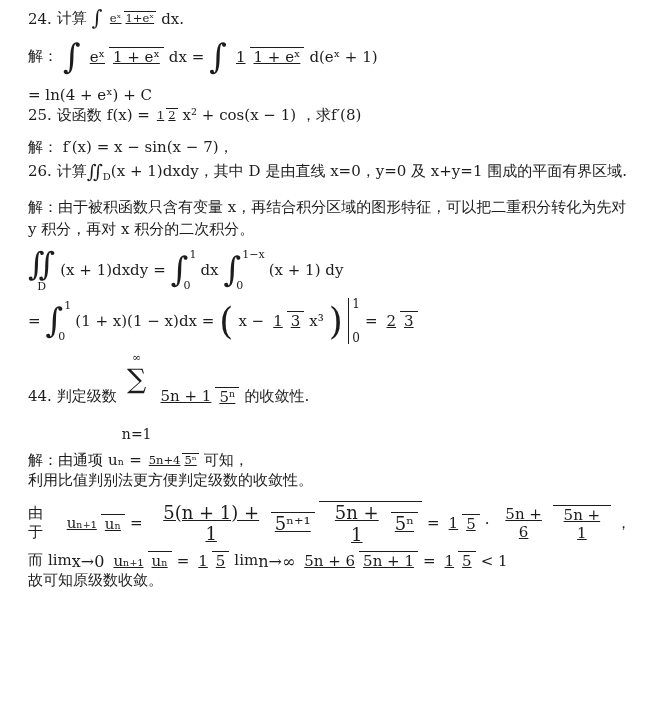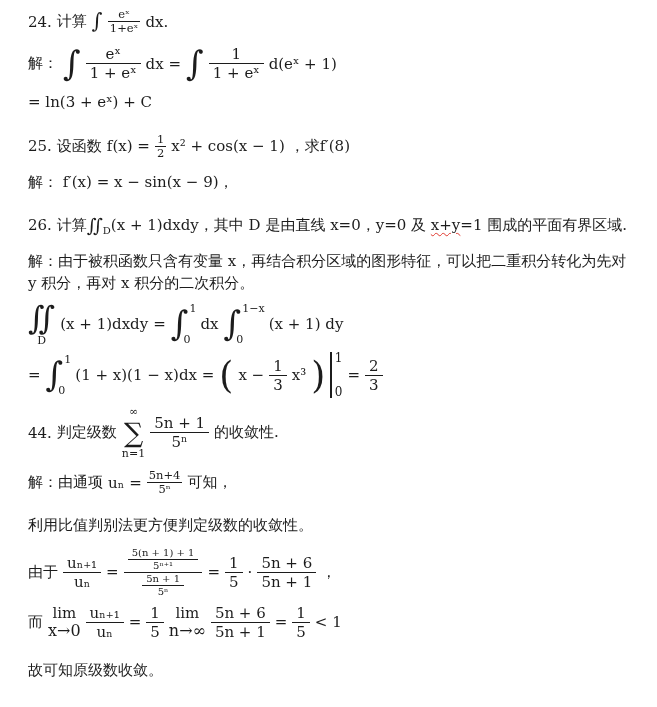--- a/index.html
+++ b/index.html
@@ -14,28 +14,28 @@
   }
   .doc { padding: 8px 26px 0 28px; }
 
   .para { line-height: 1.42; }
   .mline { display: flex; align-items: center; flex-wrap: nowrap; }
   .mline > * { margin-right: 5px; }
   .mline > *:last-child { margin-right: 0; }
 
   
   .frac {
-    display: inline-flex; flex-direction: column; 
-    text-align: center; vertical-align: middle; line-height: 1.2;
+    display: inline-flex; flex-direction: row; align-items: center;
+    text-align: center; vertical-align: middle; line-height: 1.2; text-decoration: underline;
   }
   .frac .num, .frac .den { padding: 0 4px; }
   .frac .den { border-top: 1px solid currentColor; }
   .fsm { font-size: 11.5px; line-height: 1.15; vertical-align: middle; }
   .fsm .num, .fsm .den { padding: 0 2px; }
-  .finner { font-size: 10px; line-height: 1.2; }
+  .finner { font-size: 18px; line-height: 1.2; }
 
   
   .intwrap { display: inline-flex; align-items: center; }
   .intsign { font-size: 34px; line-height: 1.05; font-weight: 400; }
   .intsign-sm { font-size: 21px; line-height: 1; vertical-align: middle; }
   .intlims {
     display: inline-flex; flex-direction: column; justify-content: space-between;
     height: 42px; font-size: 11px; line-height: 1; margin-left: 0px;
   }
   .intlims .hi { transform: translateX(1px); }
@@ -46,52 +46,51 @@
   .iintsign { font-size: 32px; line-height: 1; }
   .iintsub { font-size: 11px; margin-top: 1px; }
   .iint-inline { white-space: nowrap; }
   .iint-inline .glyph { font-size: 19px; vertical-align: -2px; }
   .iint-inline sub { font-size: 10px; }
 
   
   .sumwrap { display: inline-flex; flex-direction: column; align-items: center; line-height: 1; }
   .sumhi { font-size: 11px; }
   .sumsign { font-size: 27px; line-height: 1; margin: 2px 0; }
-  .sumlo { font-size: 11px; }
-
-  
-  .limwrap { display: inline-flex; flex-direction: column; align-items: center; line-height: 1; }
+  .sumlo { font-size: 14px; margin-top: 33px; }
+
+  
+  .limwrap { display: inline-flex; align-items: center; line-height: 1; }
   .limword { font-size: 15px; }
   .limsub { font-size: 16px; margin-top: 2px; }
 
   
   .evalwrap { display: inline-flex; align-items: center; }
   .evalbar { width: 1.5px; height: 46px; background: currentColor; display: inline-block; }
   .evallims {
     display: inline-flex; flex-direction: column; justify-content: space-between;
     height: 46px; font-size: 12px; line-height: 1; margin-left: 3px;
   }
 
   
   .bigparen { font-size: 36px; font-weight: 300; line-height: 0.85; transform: scaleY(1.05); }
 
   
   .squiggle {
-    text-decoration: underline;
     text-decoration-style: wavy;
     text-decoration-color: #e0392f;
     text-decoration-thickness: 1px;
     text-underline-offset: 2px;
   }
 
   
   .mt8  { margin-top: 8px; }
   .mt10 { margin-top: 10px; }
   .mt12 { margin-top: 12px; }
-  .mt14 { margin-top: 19px; }
+  .mt14 { margin-top: 0; }
   .mt6  { margin-top: 6px; }
 </style>
 </head>
 <body>
 
 <div class="doc">
 
   <div class="mline">
     <span>24.</span>
     <span>计算</span>
@@ -112,35 +111,35 @@
     </span>
     <span>dx =</span>
     <span class="intsign">∫</span>
     <span class="frac">
       <span class="num">1</span>
       <span class="den">1 + eˣ</span>
     </span>
     <span>d(eˣ + 1)</span>
   </div>
 
-  <div class="para mt10">= ln(3 + eˣ) + C</div>
+  <div class="para mt10">= ln(4 + eˣ) + C</div>
 
   <div class="mline mt14">
     <span>25.</span>
     <span>设函数</span>
     <span>f(x) =</span>
     <span class="frac fsm">
       <span class="num">1</span>
       <span class="den">2</span>
     </span>
     <span>x² + cos(x − 1)</span>
     <span>，求f′(8)</span>
   </div>
 
-  <div class="para mt12">解： f′(x) = x − sin(x − 9)，</div>
+  <div class="para mt12">解： f′(x) = x − sin(x − 7)，</div>
 
   <div class="para mt14">
     <span>26.</span>
     <span>计算</span><span class="iint-inline"><span class="glyph">∬</span><sub>D</sub></span><span>(x + 1)dxdy</span><span>，其中 D 是由直线 x=0，y=0 及 </span><span class="squiggle">x+y</span><span>=1</span><span> 围成的平面有界区域.</span>
   </div>
 
   <div class="para mt12">解：由于被积函数只含有变量 x，再结合积分区域的图形特征，可以把二重积分转化为先对 y 积分，再对 x 积分的二次积分。</div>
 
   <div class="mline mt8">
     <span class="iintwrap">

